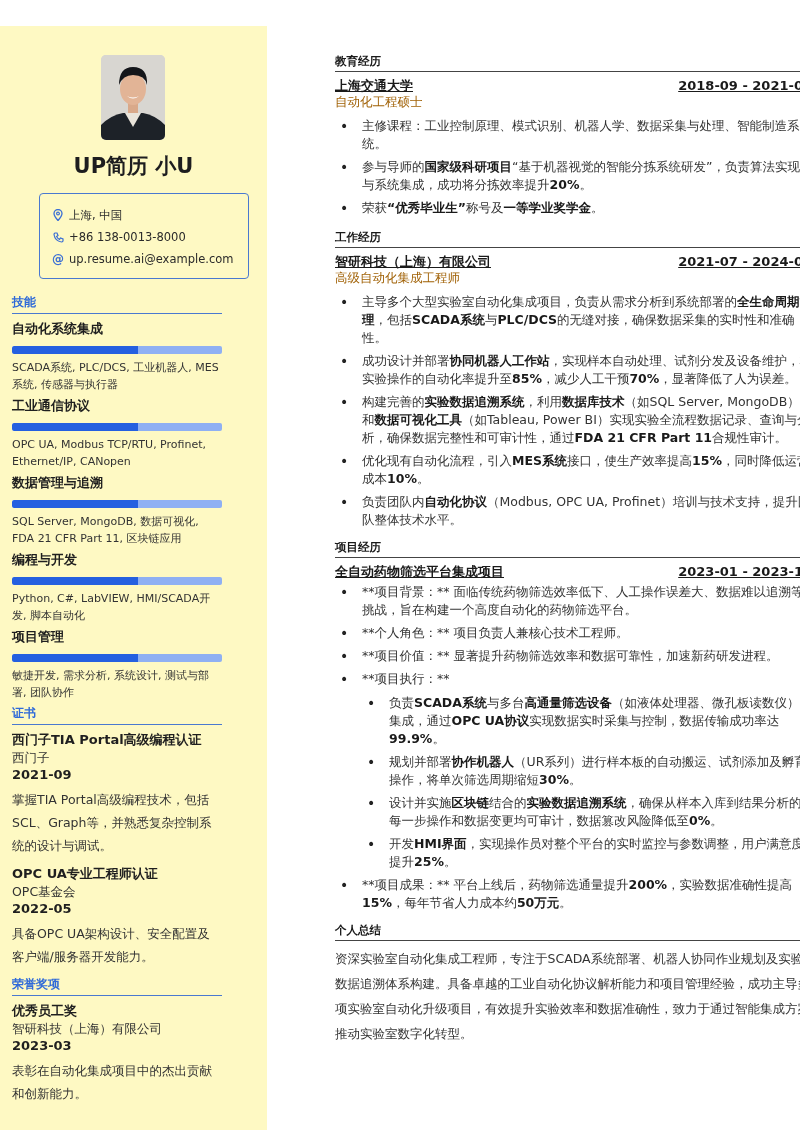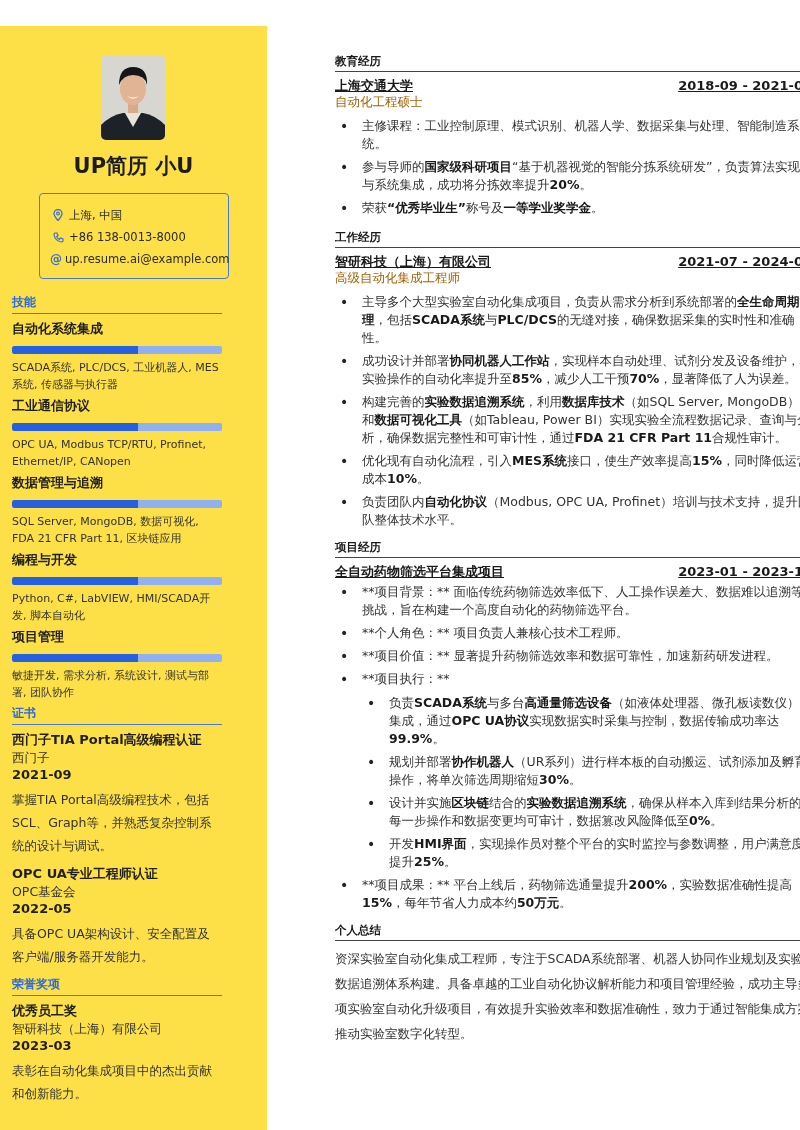--- a/index.html
+++ b/index.html
@@ -1,32 +1,32 @@
 <!DOCTYPE html>
 <html><head>
 <meta charset="utf-8">
 <style>
   * { box-sizing: border-box; margin: 0; padding: 0; }
   html, body { width: 800px; height: 1130px; background: #ffffff; overflow: hidden; }
   body { font-family: "DejaVu Sans", "Liberation Sans", sans-serif; color: #222; position: relative; }
 
   .sidebar {
     position: absolute; left: 0; top: 26px; width: 267px; height: 1104px;
-    background: #fde047;
+    background: #fef9c3;
   }
   .photo {
     position: absolute; left: 101px; top: 29px; width: 64px; height: 85px;
     border-radius: 5px; overflow: hidden; background: #d6d4cf;
   }
   .name {
     position: absolute; left: 0; width: 267px; top: 126px; text-align: center;
     font-size: 21px; font-weight: bold; color: #1d1d1f;
   }
   .contact-box {
-    position: absolute; left: 39px; top: 167px; width: 190px; height: 86px;
+    position: absolute; left: 39px; top: 167px; width: 210px; height: 86px;
     border: 1.5px solid #4a79d0; border-radius: 4px; padding: 10px 0 0 10px;
   }
   .contact-row { display: flex; align-items: center; height: 22px; font-size: 11.5px; color: #2a2a2a; }
   .contact-row .ico { width: 16px; display: inline-flex; align-items: center; justify-content: center; margin-right: 3px; color: #3b6fd4; }
 
   .side-content { position: absolute; left: 12px; top: 268px; width: 210px; }
   .side-heading {
     font-size: 12px; font-weight: bold; color: #2f6ad8; padding-bottom: 2px;
     border-bottom: 1.5px solid #4a79d0; margin-bottom: 6px;
   }

